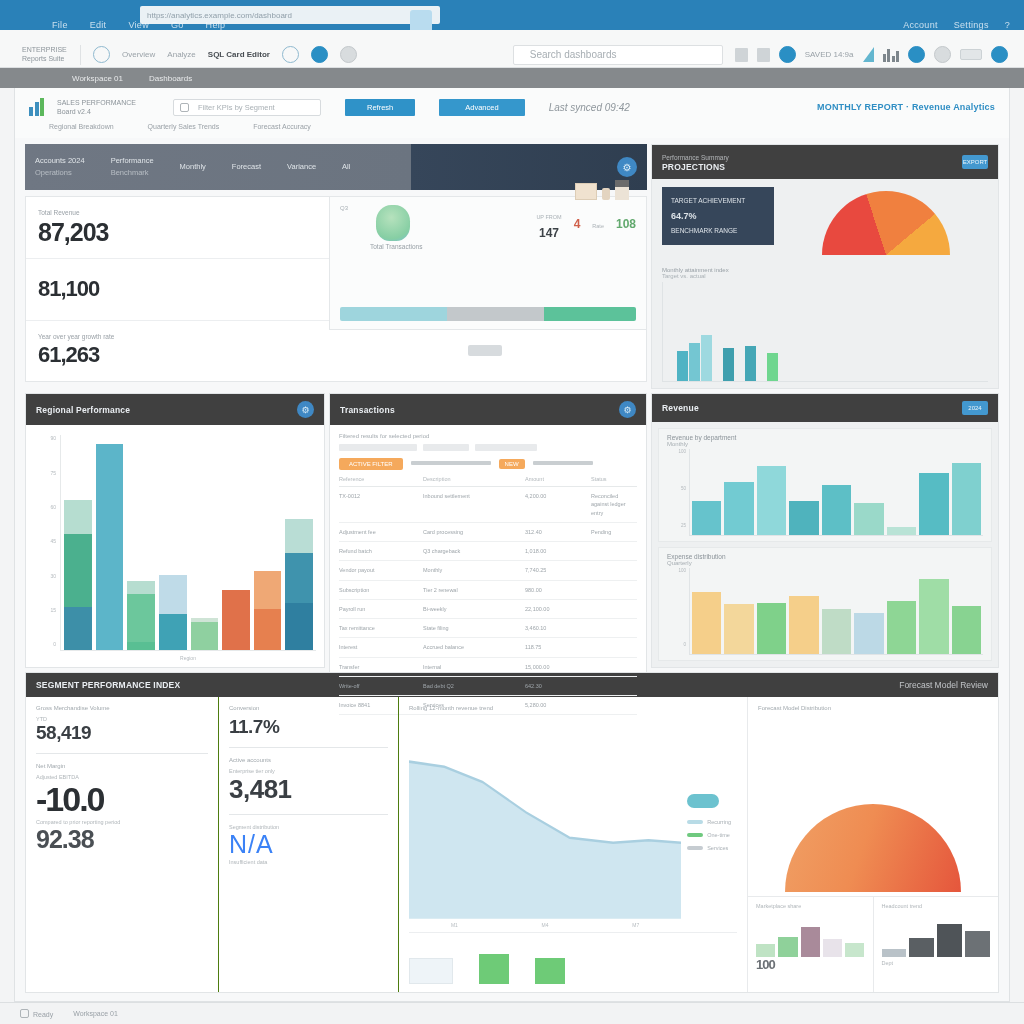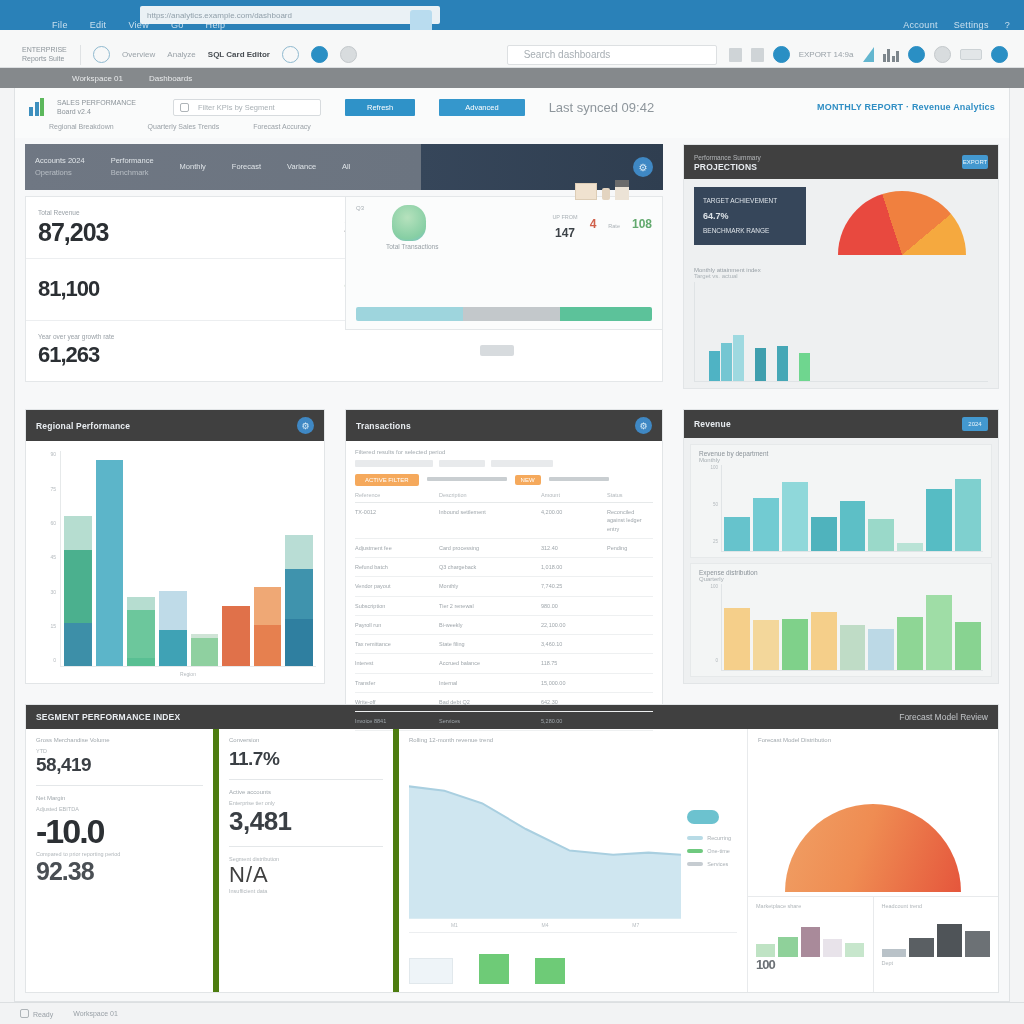--- a/index.html
+++ b/index.html
@@ -96,31 +96,31 @@
     width: 148px; height: 17px; background: #fff; border: 1px solid #d7dbde;
     border-radius: 2px; display: flex; align-items: center; gap: 5px;
     padding: 0 6px; font-size: 7.5px; color: #a9b0b5;
   }
   .ph-btn {
     height: 17px; padding: 0 22px; background: #2f92c8; color: #fff;
     font-size: 7.5px; display: flex; align-items: center; justify-content: center;
     border: none; border-radius: 1px; cursor: pointer;
   }
   .ph-btn.b2 { background: #3597cc; padding: 0 26px; }
-  .ph-note { font-size: 13px; color: #8e969c; }
+  .ph-note { font-size: 10px; color: #8e969c; font-style: italic; }
   .ph-right { margin-left: auto; font-size: 9px; color: #2f8ec4; font-weight: bold; letter-spacing: .2px; }
   .ph-sub { display: flex; gap: 34px; padding: 7px 0 0 20px; font-size: 7px; color: #9aa1a7; }
   .ph-thumbs { position: absolute; left: 560px; top: 92px; display: flex; align-items: flex-end; gap: 5px; }
   .ph-thumbs .t1 { width: 22px; height: 17px; background: #f0e2cf; border: 1px solid #ddcdb6; }
   .ph-thumbs .t2 { width: 8px; height: 12px; background: #e3d4c0; border-radius: 2px; }
   .ph-thumbs .t3 { width: 14px; height: 20px; background: #ece3d6; border-top: 7px solid #6b6b6b; }
 
   
   .grid {
-    flex: 1; display: grid; gap: 20px;
+    flex: 1; display: grid; gap: 4px;
     grid-template-columns: 300px 318px 1fr;
     grid-template-rows: 245px 275px 1fr;
     padding: 6px 10px 8px 10px; overflow: hidden;
   }
 
   .card { background: #fff; border: 1px solid #e2e5e7; display: flex; flex-direction: column; overflow: hidden; }
   .card-hd {
     background: #404040; color: #e9edf1; font-size: 8.5px;
     padding: 7px 10px; display: flex; align-items: center; flex: 0 0 auto;
   }
@@ -234,31 +234,31 @@
   .rev-s { font-size: 6px; color: #a7aeb3; margin-bottom: 2px; }
   .chartwrap { flex: 1; display: flex; }
   .yax { width: 22px; display: flex; flex-direction: column; justify-content: space-between; font-size: 4.5px; color: #b3b9bd; padding-bottom: 8px; text-align: right; padding-right: 3px; }
   .plot { flex: 1; display: flex; align-items: flex-end; gap: 3px; border-left: 1px solid #e0e4e6; border-bottom: 1px solid #e0e4e6; padding: 0 2px; }
   .plot i { display: block; flex: 1; }
 
   
   .bottom-card { grid-column: 1 / 4; grid-row: 3; }
   .bottom-card.left { grid-column: 1; grid-row: 2; }
   .bt-body { display: flex; }
-  .bt-col { padding: 8px 10px; border-right: 6px solid #4d7c0f; }
+  .bt-col { padding: 8px 10px; border-right: 1px solid #4d7c0f; }
   .bt-c1 { width: 193px; }
   .bt-c2 { width: 180px; }
   .bt-c3 { flex: 1; border-right: none; padding: 0; display: flex; }
   .bt-lbl { font-size: 6px; color: #a2a9ae; margin-bottom: 5px; }
   .bt-small { font-size: 5.5px; color: #b0b6ba; }
   .bt-v1 { font-size: 19px; font-weight: bold; color: #3a3f44; letter-spacing: -.5px; }
   .bt-v2 { font-size: 34px; font-weight: bold; color: #2c3034; letter-spacing: -2px; }
   .bt-v3 { font-size: 25px; font-weight: bold; color: #4a4f54; letter-spacing: -1px; }
   .bt-v4 { font-size: 26px; font-weight: bold; color: #3a3f44; letter-spacing: -.5px; }
-  .bt-v5 { font-size: 22px; color: #404040; letter-spacing: 1px; }
+  .bt-v5 { font-size: 25px; color: #3b82f6; letter-spacing: 1px; }
   .bt-divider { height: 1px; background: #e4e7e9; margin: 9px 0; }
   .areawrap { flex: 1; padding: 8px 10px; border-right: 1px solid #e8eaec; display: flex; flex-direction: column; }
   .legend { display: flex; flex-direction: column; gap: 7px; justify-content: center; padding: 0 6px; }
   .lg { display: flex; align-items: center; gap: 4px; font-size: 5.5px; color: #a8afb4; }
   .lg .sw { width: 16px; height: 4px; border-radius: 2px; display: block; }
   .dome-col { width: 250px; display: flex; flex-direction: column; }
   .dome-wrap { flex: 1; display: flex; align-items: flex-end; justify-content: center; padding-bottom: 4px; }
   .dome {
     width: 176px; height: 88px; border-radius: 88px 88px 0 0;
     background: linear-gradient(110deg, #f0a065 0%, #ef8c52 45%, #e5563c 100%);
@@ -317,21 +317,21 @@
     <span class="tb-item bold">SQL Card Editor</span>
     <span class="tb-circ"></span>
     <span class="tb-circ fill"></span>
     <span class="tb-circ grey"></span>
     <div class="grow"></div>
     <div class="tb-search">Search dashboards</div>
     <div class="tb-icons">
       <span class="tb-sq"></span>
       <span class="tb-sq"></span>
       <span class="tb-circ fill"></span>
-      <span class="tb-item">EXPORT 14:9a</span>
+      <span class="tb-item">SAVED 14:9a</span>
       <span class="tb-wedge"></span>
       <span class="tb-bars">
           <i style="height:8px"></i>
           <i style="height:13px"></i>
           <i style="height:6px"></i>
           <i style="height:11px"></i>
         </span>
       <span class="tb-circ fill"></span>
       <span class="tb-circ grey"></span>
       <span class="tb-pill"></span>

